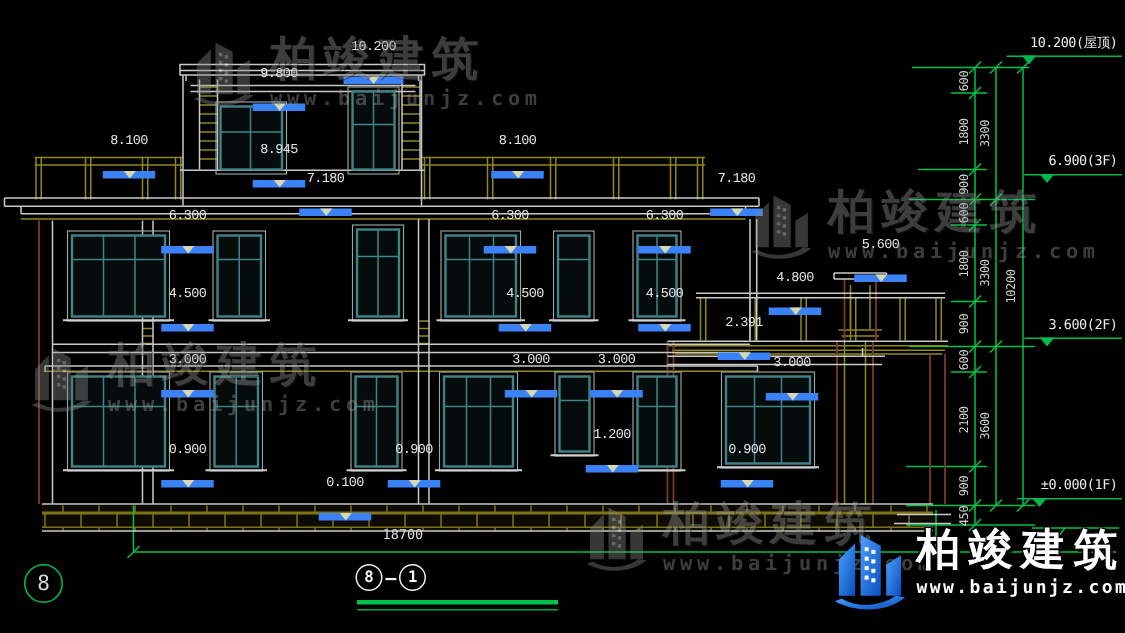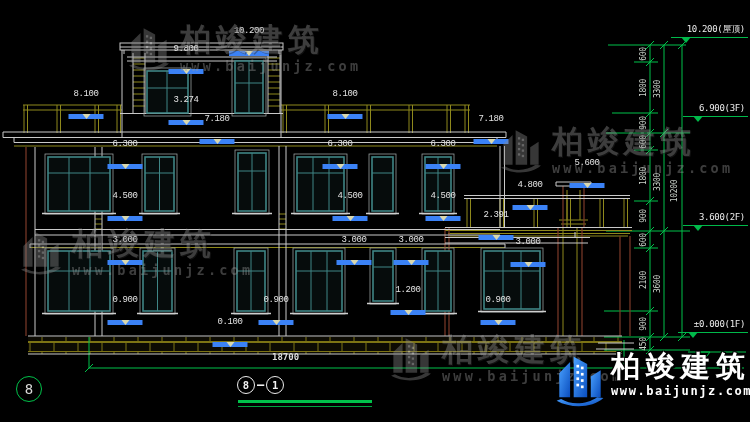--- a/index.html
+++ b/index.html
@@ -17,21 +17,21 @@
   .rm{position:absolute;right:2px;color:#ececec;font-size:9px;line-height:1.1;letter-spacing:-0.3px;
       padding:0 3px 2px 16px;border-bottom:1px solid #00b94a;white-space:nowrap;min-width:46px;
       text-align:center;z-index:3;}
   .rm::after{content:"";position:absolute;top:100%;left:10px;width:0;height:0;
       border:5px solid transparent;border-top:6px solid #00b94a;border-bottom:0;}
 
   
   .vt{position:absolute;transform:translate(-50%,-50%) rotate(-90deg);color:#ccd4cc;font-size:8px;
       letter-spacing:-0.3px;white-space:nowrap;z-index:3;}
 
-  .dimw{position:absolute;left:272px;top:352px;color:#dcdcdc;font-size:9px;z-index:3;font-weight:bold;}
+  .dimw{position:absolute;left:255px;top:352px;color:#dcdcdc;font-size:9px;z-index:3;}
 
   .axisbubble{position:absolute;left:16px;top:376px;width:24px;height:24px;border:1.2px solid #00c24a;
       border-radius:50%;display:flex;align-items:center;justify-content:center;color:#d8d8d8;
       font-size:14px;z-index:3;}
 
   .title{position:absolute;left:237px;top:376px;display:flex;align-items:center;gap:3px;z-index:4;color:#f2f2f2;}
   .circ{width:16px;height:16px;border:1.5px solid #ededed;border-radius:50%;display:flex;flex:none;
       align-items:center;justify-content:center;font-size:10.5px;font-weight:bold;}
   .tdash{font-size:12px;font-weight:bold;margin:0 -1px;}
   .ttext{font-family:"DejaVu Sans","Liberation Sans",sans-serif;font-size:19px;font-weight:bold;letter-spacing:1px;}
@@ -194,21 +194,21 @@
         <path d="M42 213.5H116 M139 213.5H180 M232 213.5H272 M291 213.5H350 M366 213.5H399 M419 213.5H457"></path>
         <path d="M42 313.5H116 M137 313.5H178 M231 313.5H271 M290 313.5H348 M367 303.5H399 M419 313.5H457 M478 311.5H546"></path>
       </g>
     </g>
   </svg>
 
   <div class="fm" style="left:249px;top:27px">10.200</div>
   <div class="fm" style="left:186px;top:45px">9.800</div>
   <div class="fm" style="left:86px;top:90px">8.100</div>
   <div class="fm" style="left:345px;top:90px">8.100</div>
-  <div class="fm" style="left:186px;top:96px">3.274</div>
+  <div class="fm" style="left:186px;top:96px">8.945</div>
   <div class="fm" style="left:217px;top:115px">7.180</div>
   <div class="fm" style="left:491px;top:115px">7.180</div>
   <div class="fm" style="left:125px;top:140px">6.300</div>
   <div class="fm" style="left:340px;top:140px">6.300</div>
   <div class="fm" style="left:443px;top:140px">6.300</div>
   <div class="fm" style="left:587px;top:159px">5.600</div>
   <div class="fm" style="left:530px;top:181px">4.800</div>
   <div class="fm" style="left:125px;top:192px">4.500</div>
   <div class="fm" style="left:350px;top:192px">4.500</div>
   <div class="fm" style="left:443px;top:192px">4.500</div>

